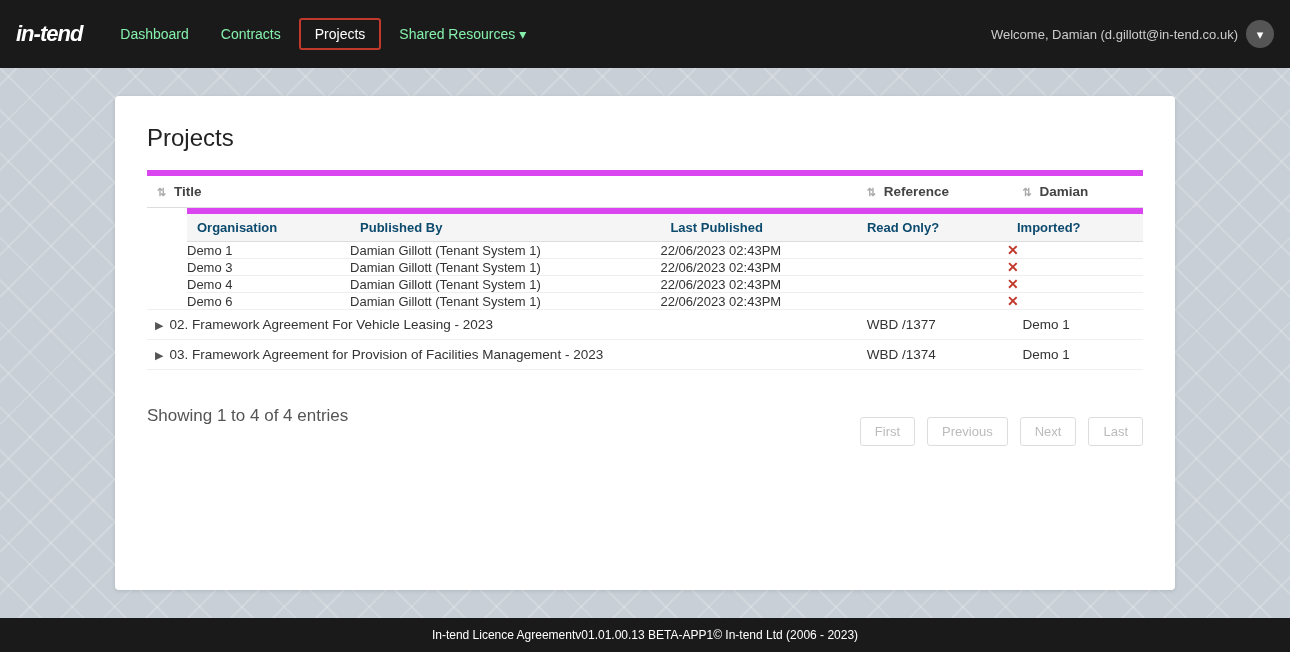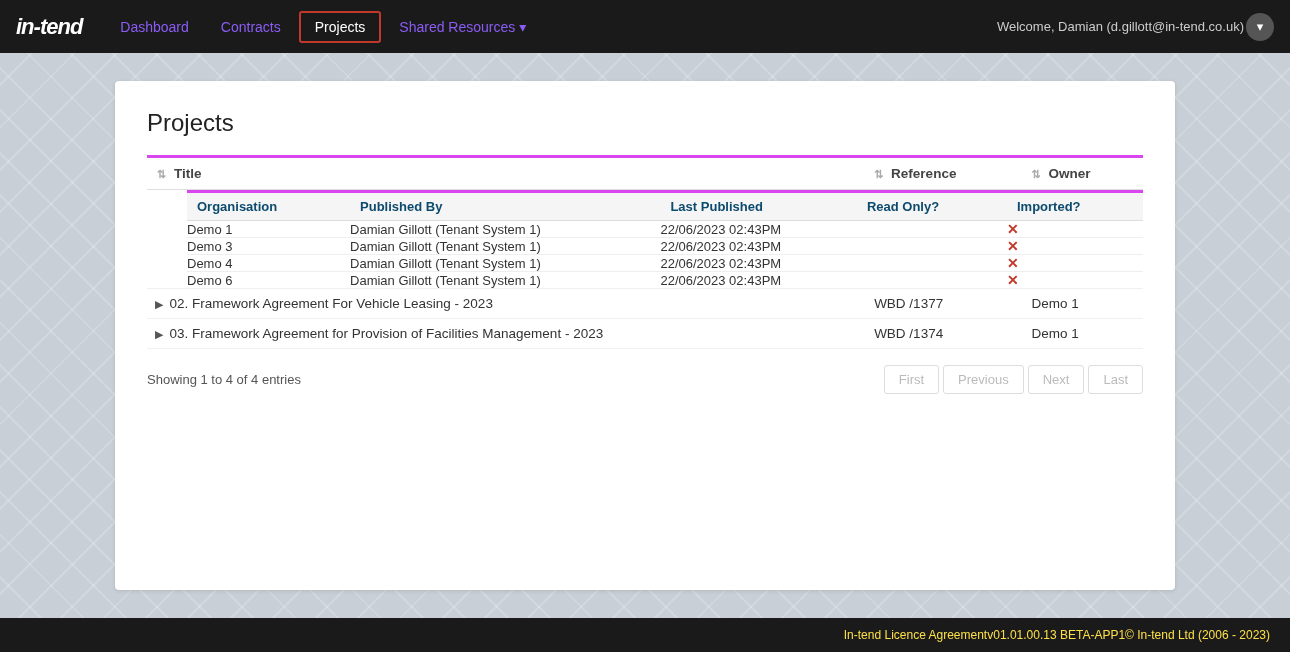--- a/index.html
+++ b/index.html
@@ -3,51 +3,51 @@
   <meta charset="utf-8">
   <style>
     * { box-sizing: border-box; margin: 0; padding: 0; }
     body { font-family: Arial, sans-serif; font-size: 14px; background: #c8d0d8; min-height: 652px; display: flex; flex-direction: column; }
 
     
     .navbar {
       background: #1a1a1a;
       display: flex;
       align-items: center;
-      height: 53px;
+      height: 68px;
       padding: 0 16px;
       flex-shrink: 0;
     }
     .navbar-brand {
       color: #fff;
       font-size: 22px;
       font-style: italic;
       font-weight: bold;
       margin-right: 24px;
       letter-spacing: -1px;
     }
     .nav-links { display: flex; align-items: center; gap: 4px; flex: 1; }
     .nav-link {
-      color: #8b5cf6;
+      color: #86efac;
       text-decoration: none;
       padding: 6px 14px;
       border-radius: 3px;
       font-size: 14px;
       cursor: pointer;
     }
     .nav-link.active {
       color: #fff;
       border: 2px solid #c0392b;
     }
     .nav-right {
       color: #ccc;
       font-size: 13px;
       display: flex;
       align-items: center;
-      gap: 2px;
+      gap: 8px;
     }
     .nav-user-icon {
       width: 28px; height: 28px;
       background: #555;
       border-radius: 50%;
       display: inline-flex;
       align-items: center;
       justify-content: center;
       color: #fff;
       font-size: 13px;
@@ -93,21 +93,21 @@
       margin-bottom: 18px;
     }
 
     
     .projects-table {
       width: 100%;
       border-collapse: collapse;
       font-size: 13.5px;
     }
     .projects-table thead tr {
-      border-top: 3px solid #d946ef;
+      border-top: 6px solid #d946ef;
       border-bottom: 1px solid #ddd;
     }
     .projects-table th {
       padding: 8px 10px;
       text-align: left;
       font-weight: 600;
       color: #444;
       white-space: nowrap;
     }
     .projects-table th .sort-icon {
@@ -169,41 +169,41 @@
       font-weight: bold;
     }
 
     
     .table-footer {
       display: flex;
       align-items: center;
       justify-content: space-between;
       margin-top: 16px;
     }
-    .showing-text { color: #555; font-size: 13px; }
-    .pagination { display: flex; gap: 4px; }
+    .showing-text { color: #555; font-size: 17px; }
+    .pagination { display: flex; gap: 12px; margin-top: 31px; }
     .page-btn {
       padding: 6px 14px;
       border: 1px solid #ddd;
       background: #fff;
       color: #555;
       border-radius: 3px;
       font-size: 13px;
       cursor: pointer;
     }
     .page-btn.disabled { color: #bbb; cursor: default; }
 
     
     .site-footer {
       background: #1a1a1a;
-      color: #fde047;
+      color: #ffffff;
       font-size: 12px;
       padding: 10px 20px;
       display: flex;
-      justify-content: flex-end;
+      justify-content: center;
       align-items: center;
       flex-shrink: 0;
     }
 
     .expanded-container td {
       padding: 0;
     }
   </style>
 </head>
 <body>
@@ -232,21 +232,21 @@
           <th>
             <span class="sort-icon">⇅</span>
             <span>Title</span>
           </th>
           <th>
             <span class="sort-icon">⇅</span>
             <span>Reference</span>
           </th>
           <th>
             <span class="sort-icon">⇅</span>
-            <span>Owner</span>
+            <span>Damian</span>
           </th>
         </tr>
       </thead>
       <tbody id="projects-tbody">
 
           <tr class="expanded-container">
             <td colspan="3" style="padding-left: 40px;">
               <table class="sub-table">
                 <thead>
                   <tr>

